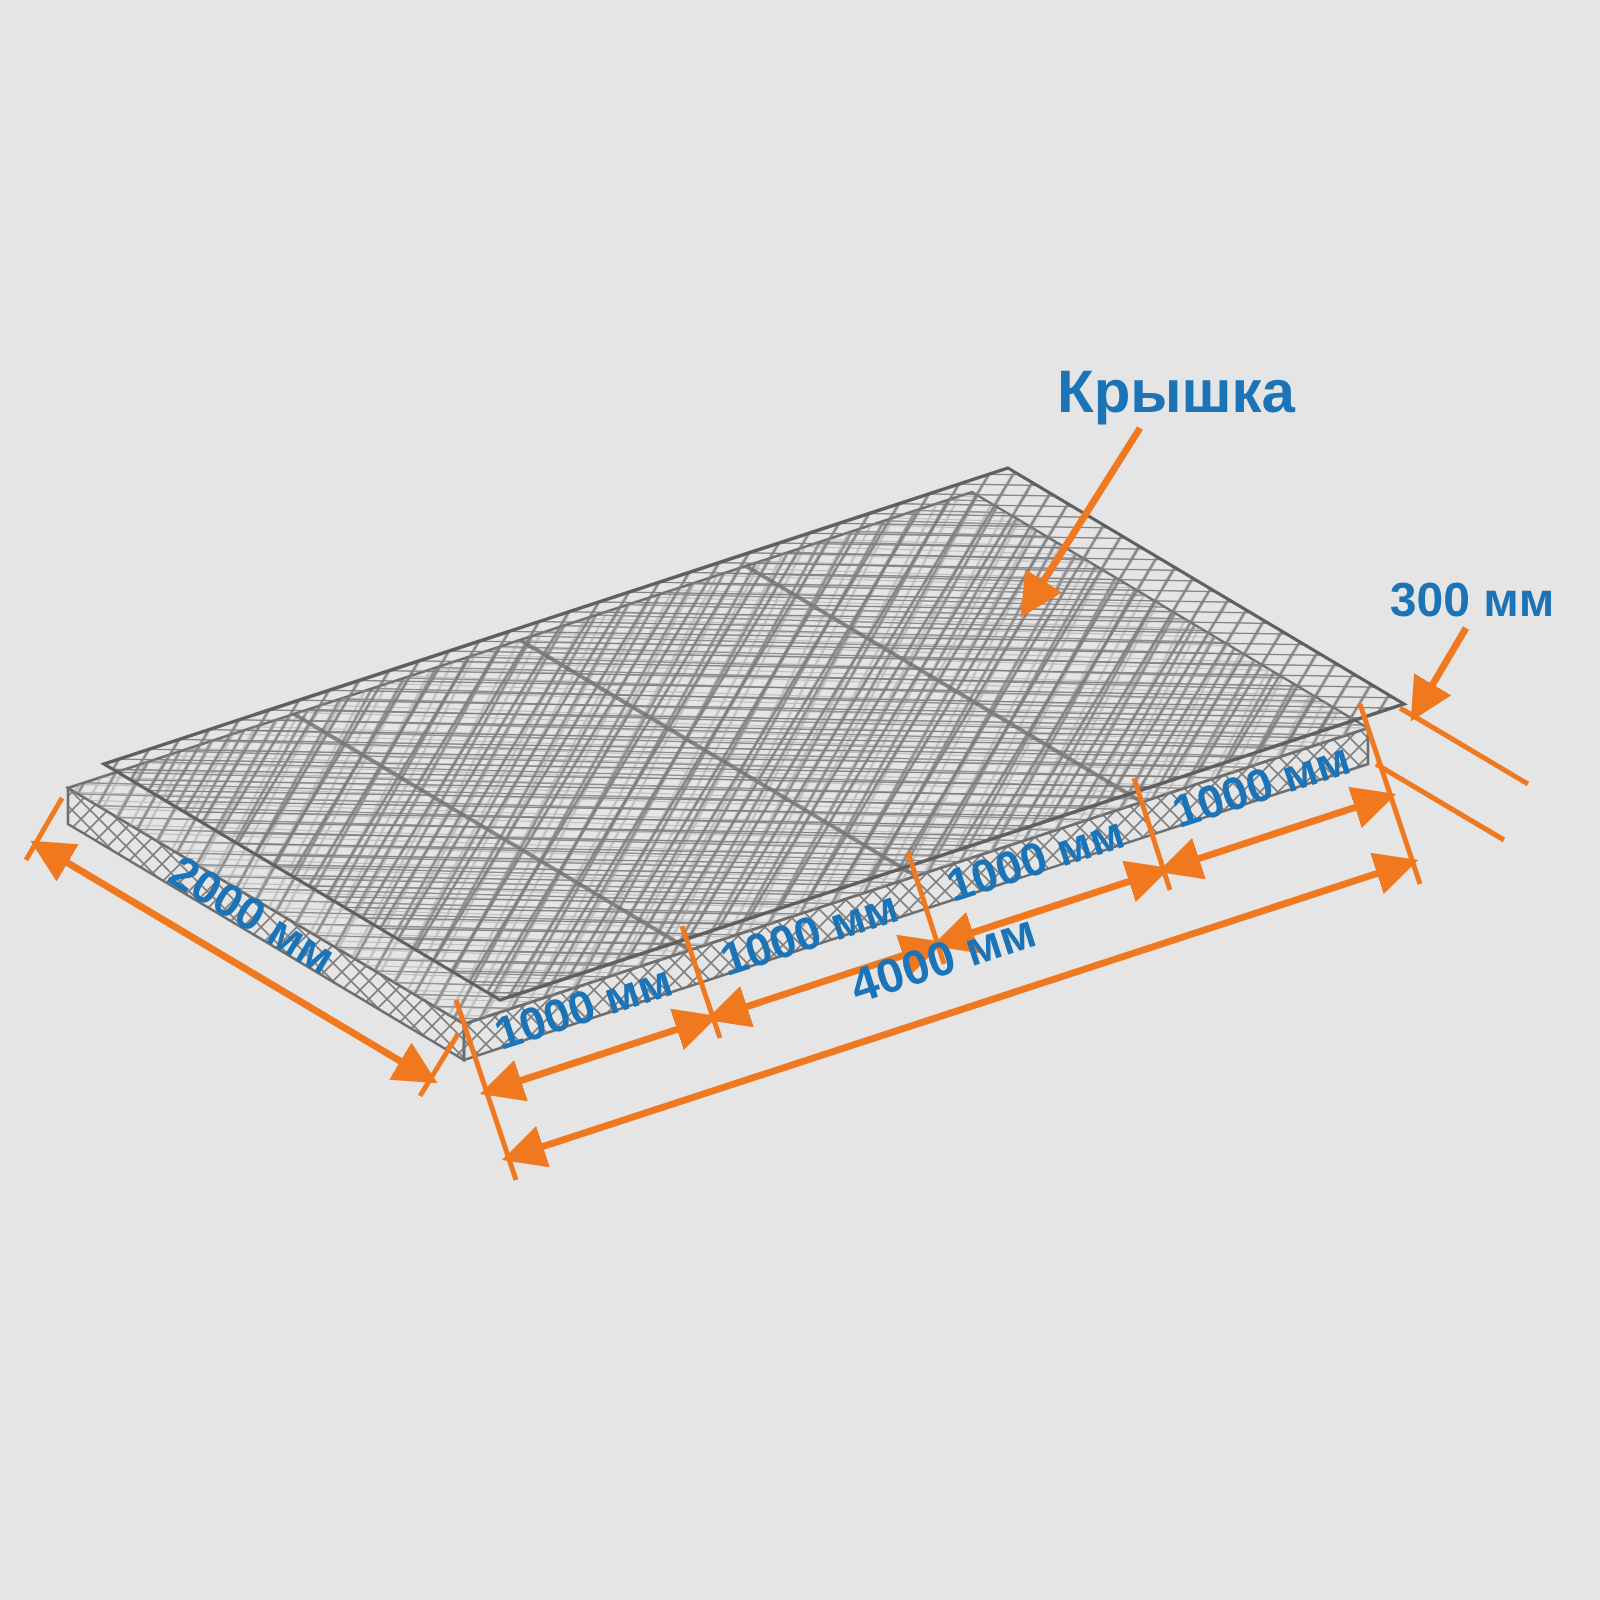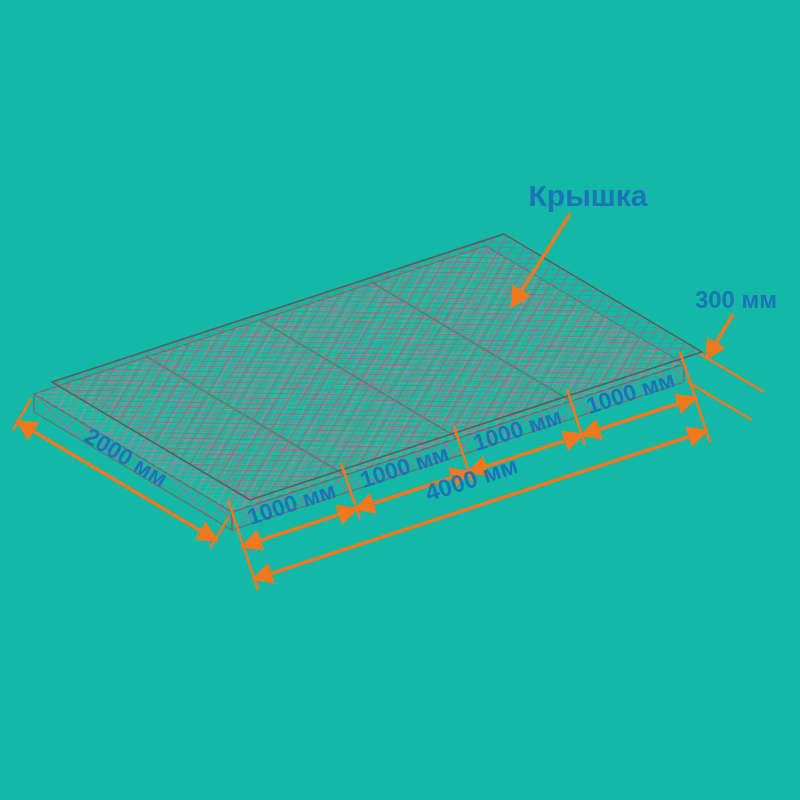--- a/index.html
+++ b/index.html
@@ -1,18 +1,18 @@
 <!DOCTYPE html>
 <html><head>
 <meta charset="utf-8">
 <style>
   html, body { margin: 0; padding: 0; background: #ffffff; }
   .canvas {
     width: 800px; height: 800px;
-    background: #14b8a6;
+    background: #e5e5e5;
     position: relative;
     overflow: hidden;
   }
   svg { display: block; }
   text {
     font-family: "Liberation Sans", "DejaVu Sans", sans-serif;
     font-weight: 700;
   }
   .dim-label   { font-size: 23px; }
   .dim-label-lg{ font-size: 24px; }

